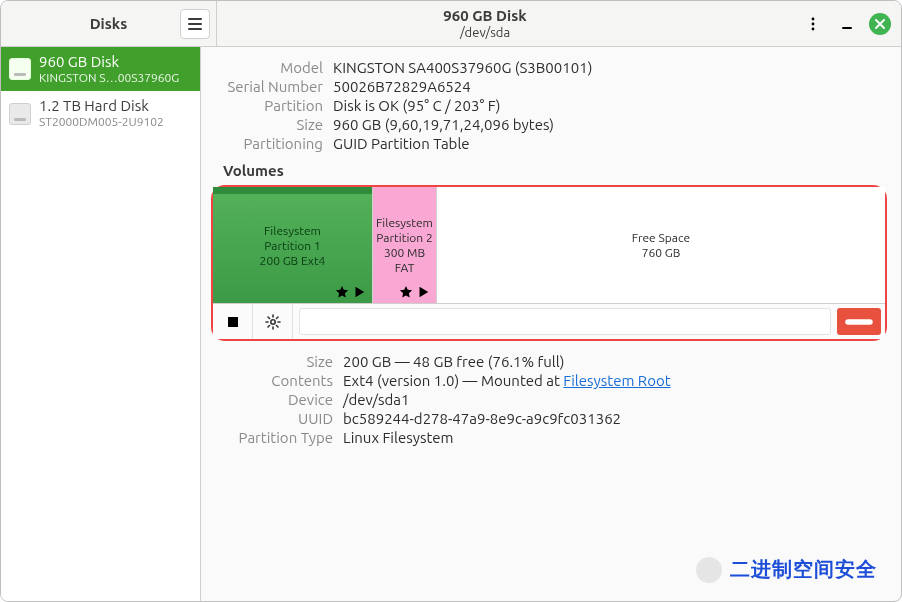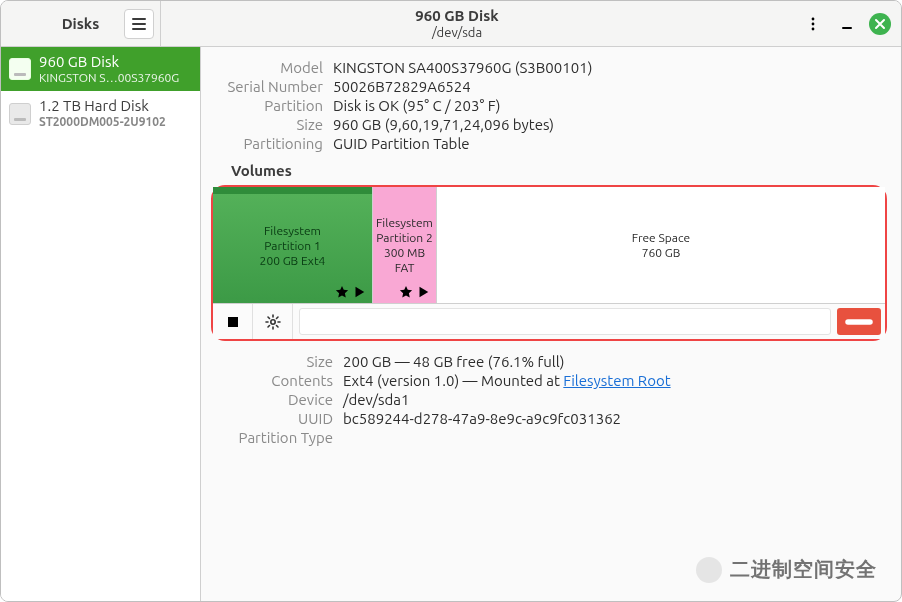--- a/index.html
+++ b/index.html
@@ -23,21 +23,21 @@
 
   
   .titlebar {
     height: 46px;
     display: flex;
     align-items: stretch;
     border-bottom: 1px solid #cfcfcf;
     background: #f5f5f4;
   }
   .titlebar-left {
-    width: 160px;
+    width: 216px;
     display: flex;
     align-items: center;
     padding: 0 6px;
     border-right: 1px solid #cfcfcf;
   }
   .titlebar-left .title {
     flex: 1;
     font-weight: 700;
     text-align: center;
   }
@@ -118,21 +118,21 @@
   }
   .disk-item.selected .di-icon { background:#f4fff0; border-color:#e8ffe0;}
   .di-icon::after{
     content:"";
     position:absolute; left:4px; right:4px; bottom:3px; height:3px;
     background:#bbb; border-radius:1px;
   }
   .di-text { overflow: hidden; line-height:1.2;}
   .di-name { font-size: 15px; white-space: nowrap; overflow:hidden; text-overflow:ellipsis;}
   .di-sub  { font-size: 12px; opacity:.9; white-space: nowrap; overflow:hidden; text-overflow:ellipsis;}
-  .disk-item:not(.selected) .di-sub{ color:#7a7a7a;font-weight:bold; }
+  .disk-item:not(.selected) .di-sub{ color:#7a7a7a; }
 
   .main {
     flex: 1;
     overflow: auto;
     padding: 10px 14px 10px 10px;
   }
 
   
   .info-grid {
     display: grid;
@@ -142,21 +142,21 @@
     margin: 2px 0 10px 2px;
   }
   .info-grid .lbl {
     text-align: right;
     color: #8a8a8a;
   }
   .info-grid .val { color:#2d2d2d; }
 
   .section-title{
     font-weight:700;
-    margin: 8px 0 6px 20px;
+    margin: 8px 0 6px 12px;
   }
 
   
   .volumes {
     border: 2px solid #ef4444;
     border-radius: 14px;
     background:#f9a8d4;
   }
   .vol-row{
     display:flex;
@@ -225,21 +225,21 @@
   }
   .det-grid .lbl{ text-align:right; color:#8a8a8a;}
   .det-grid .val{ color:#2d2d2d;}
   a.link{ color:#1a6fd6; text-decoration:underline; cursor:pointer;}
 
   
   .watermark{
     position:absolute;
     right:24px; bottom:18px;
     display:flex; align-items:center; gap:8px;
-    color:#737373;
+    color:#1d4ed8;
     font-weight:600;
     pointer-events:none;
     font-size:20px;
     letter-spacing:1px;
   }
   .wm-ico{
     width:26px;height:26px;border-radius:50%;
     background:#e5e5e5;
   }
   .window{ position:relative; }
@@ -388,20 +388,21 @@
           <span>Ext4 (version 1.0) — Mounted at </span><a class="link">Filesystem Root</a>
         </div>
 
         <div class="lbl">Device</div>
         <div class="val">/dev/sda1</div>
 
         <div class="lbl">UUID</div>
         <div class="val">bc589244-d278-47a9-8e9c-a9c9fc031362</div>
 
         <div class="lbl">Partition Type</div>
+        <div class="val">Linux Filesystem</div>
       </div>
 
     </div>
   </div>
 
   <div class="watermark">
     <div class="wm-ico"></div>
     <span>二进制空间安全</span>
   </div>
 </div>

